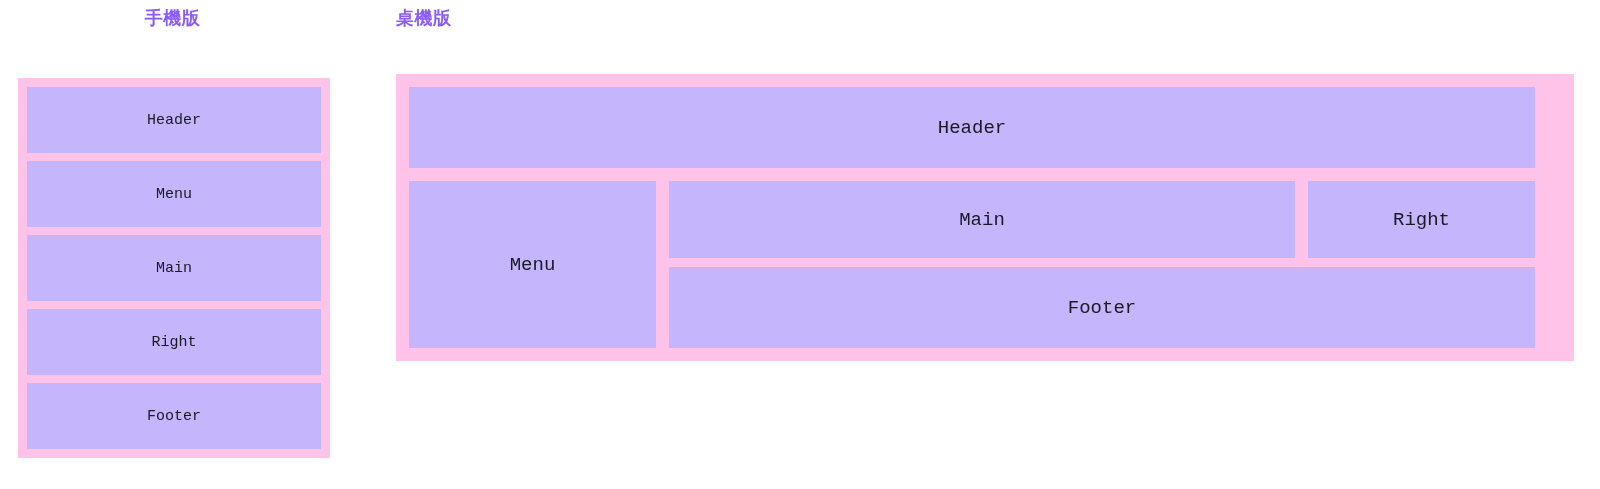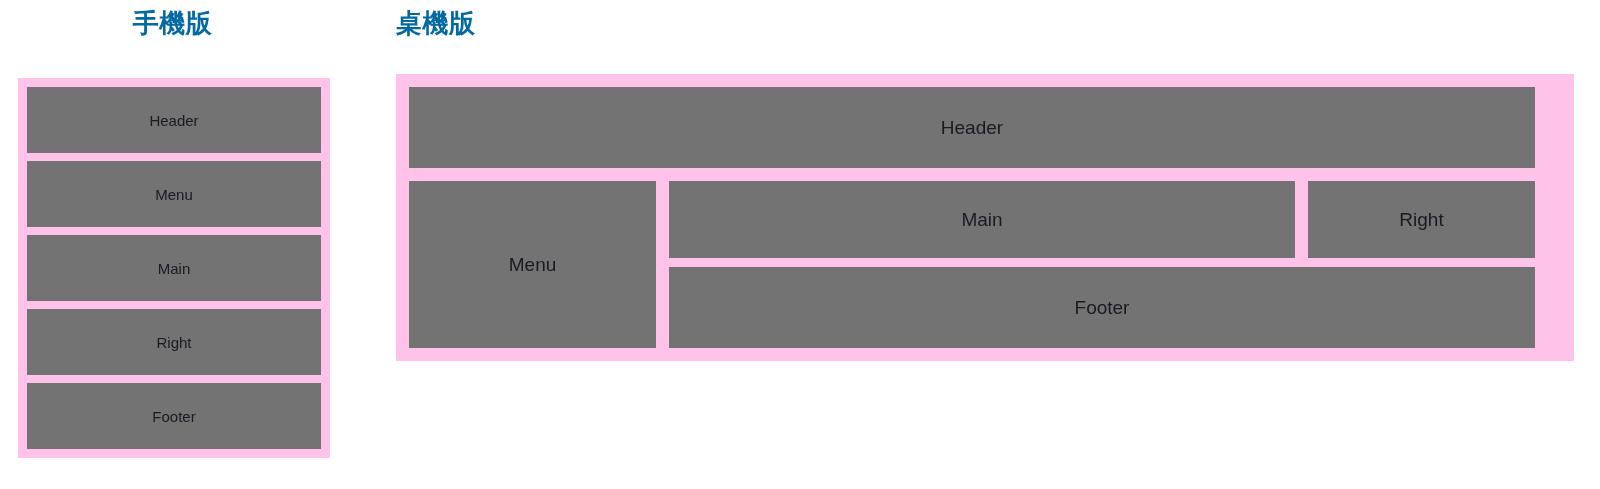--- a/index.html
+++ b/index.html
@@ -15,38 +15,38 @@
     font-family: "Liberation Sans", sans-serif;
     position: relative;
   }
 
   
   .title {
     position: absolute;
     top: 6px;
     font-family: "Liberation Sans", sans-serif;
     font-weight: bold;
-    font-size: 26px;
-    color: #0369a1;
+    font-size: 18px;
+    color: #8b5cf6;
     letter-spacing: 0.5px;
     white-space: nowrap;
   }
   #title-mobile  { left: 0;   width: 345px;  text-align: center; }
   #title-desktop { left: 396px; width: 1178px; text-align: left; }
 
   
   .wire-container {
     position: absolute;
     background: #ffc2e9;
   }
 
   .block {
-    background: #737373;
+    background: #c4b5fd;
     color: #1a1a22;
-    font-family: Liberation Sans, sans-serif;
+    font-family: Liberation Mono, monospace;
     display: flex;
     align-items: center;
     justify-content: center;
     text-align: center;
   }
 
   
   #mobile-container {
     left: 18px;
     top: 78px;

